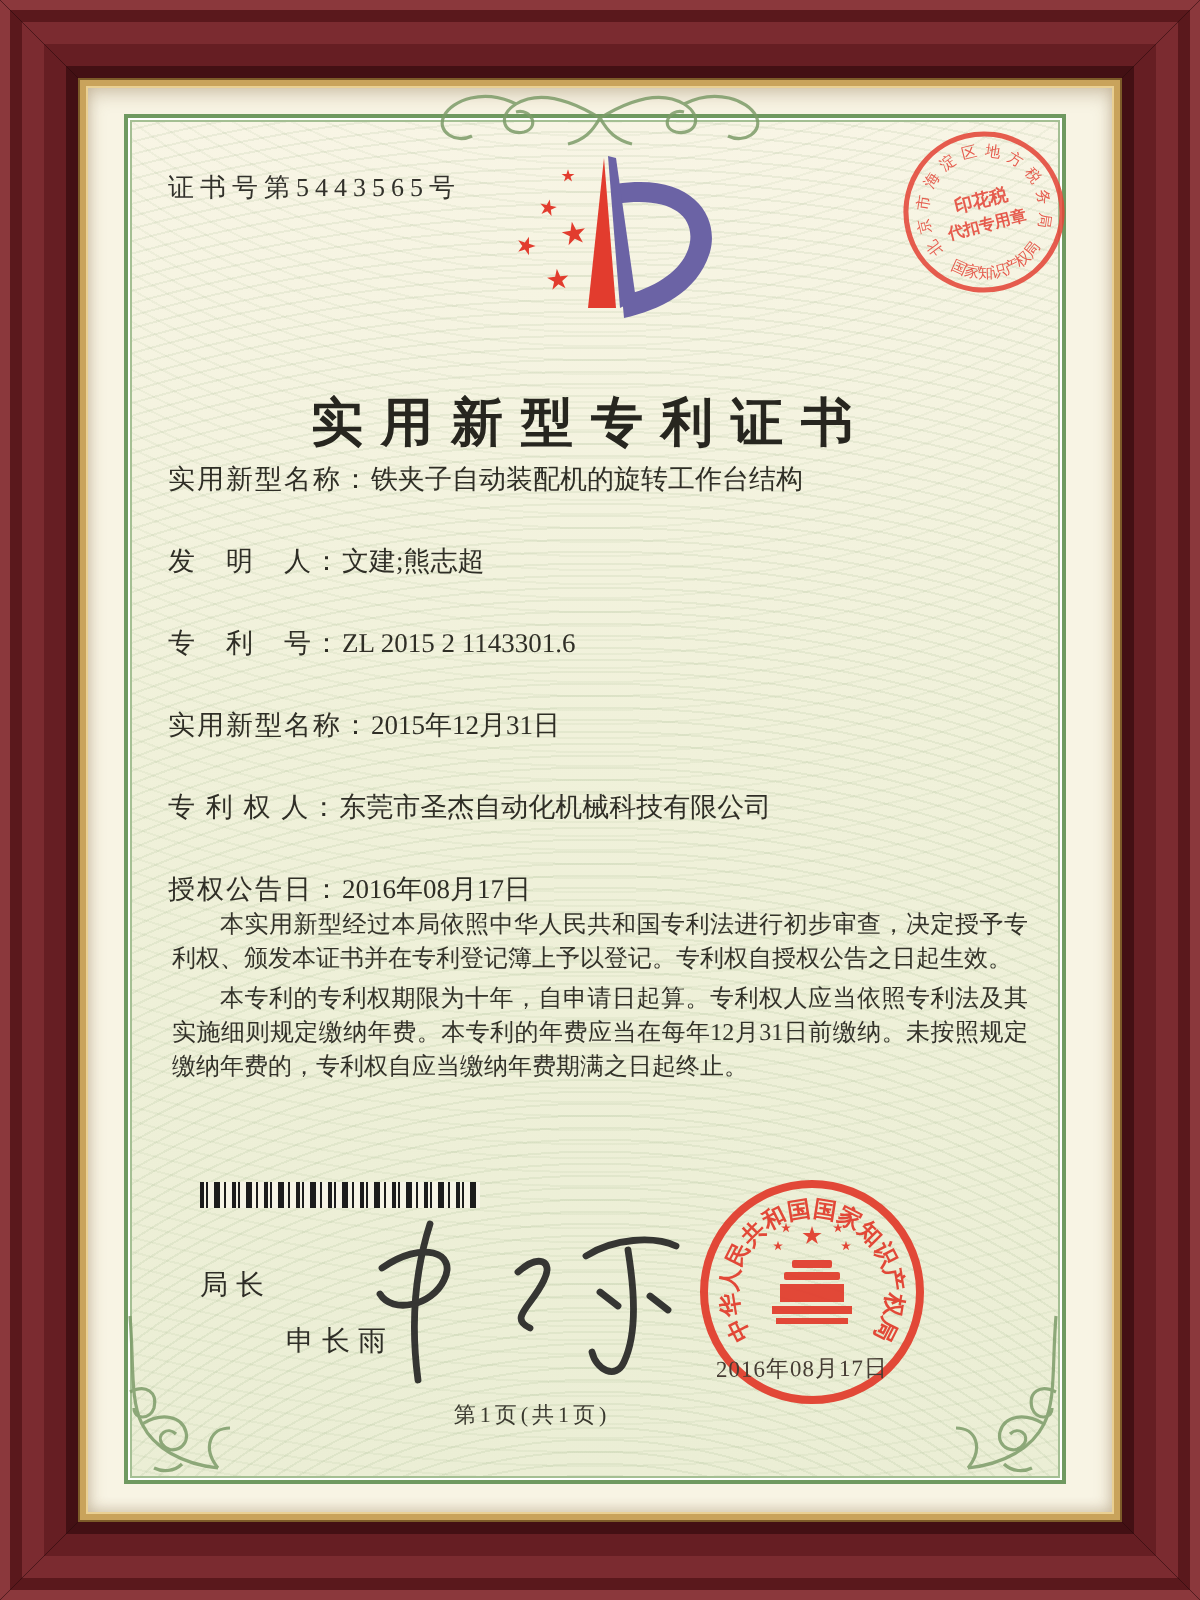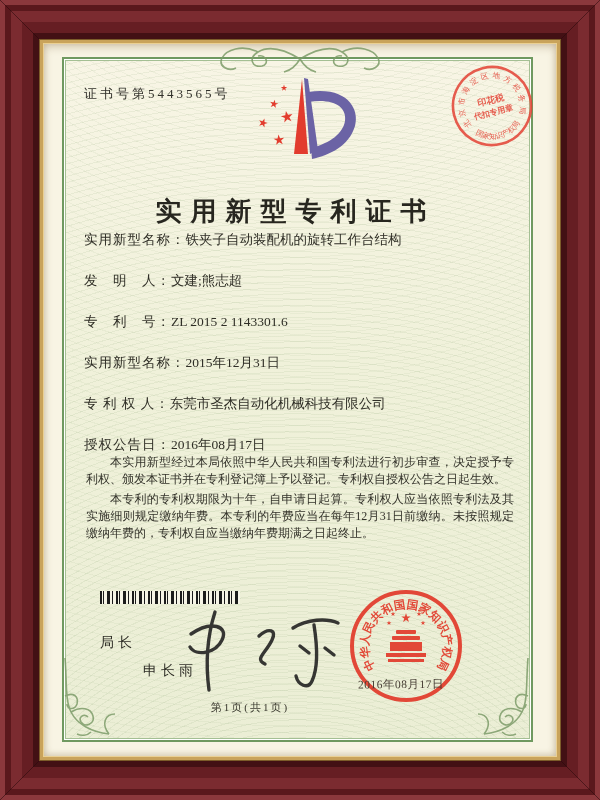--- a/index.html
+++ b/index.html
@@ -50,21 +50,21 @@
       transparent 4px 7px,#1c1c1c 7px 10px,transparent 10px 12px,#1c1c1c 12px 13px,transparent 13px 16px);}
 
   .signer-title{position:absolute;left:84px;top:634px;font-size:14px;letter-spacing:4px;color:#2e2d26;margin-left:16px;}
   .signer-name{position:absolute;left:98px;top:662px;font-size:14px;letter-spacing:4px;color:#2e2d26;margin-left:45px;}
   .signature{position:absolute;left:175px;top:604px;}
 
   .seal{position:absolute;left:348px;top:588px;opacity:.93;}
   .seal-date{position:absolute;left:358px;top:677px;width:110px;font-size:11.5px;
     letter-spacing:.5px;color:#453c33;transform:rotate(-.5deg);}
 
-  .footer{position:absolute;left:62px;top:700px;width:376px;text-align:center;
+  .footer{position:absolute;left:78px;top:700px;width:376px;text-align:center;
     font-size:11px;letter-spacing:2px;color:#3a392f;}
 
   .tax-stamp{position:absolute;left:450px;top:64px;transform:rotate(-14deg);opacity:.88;}
 
   .orn-top{position:absolute;left:212px;top:42px;}
   .orn-bl{position:absolute;left:57px;top:656px;}
   .orn-br{position:absolute;left:470px;top:656px;transform:scaleX(-1);}
 </style>
 </head>
 <body>

